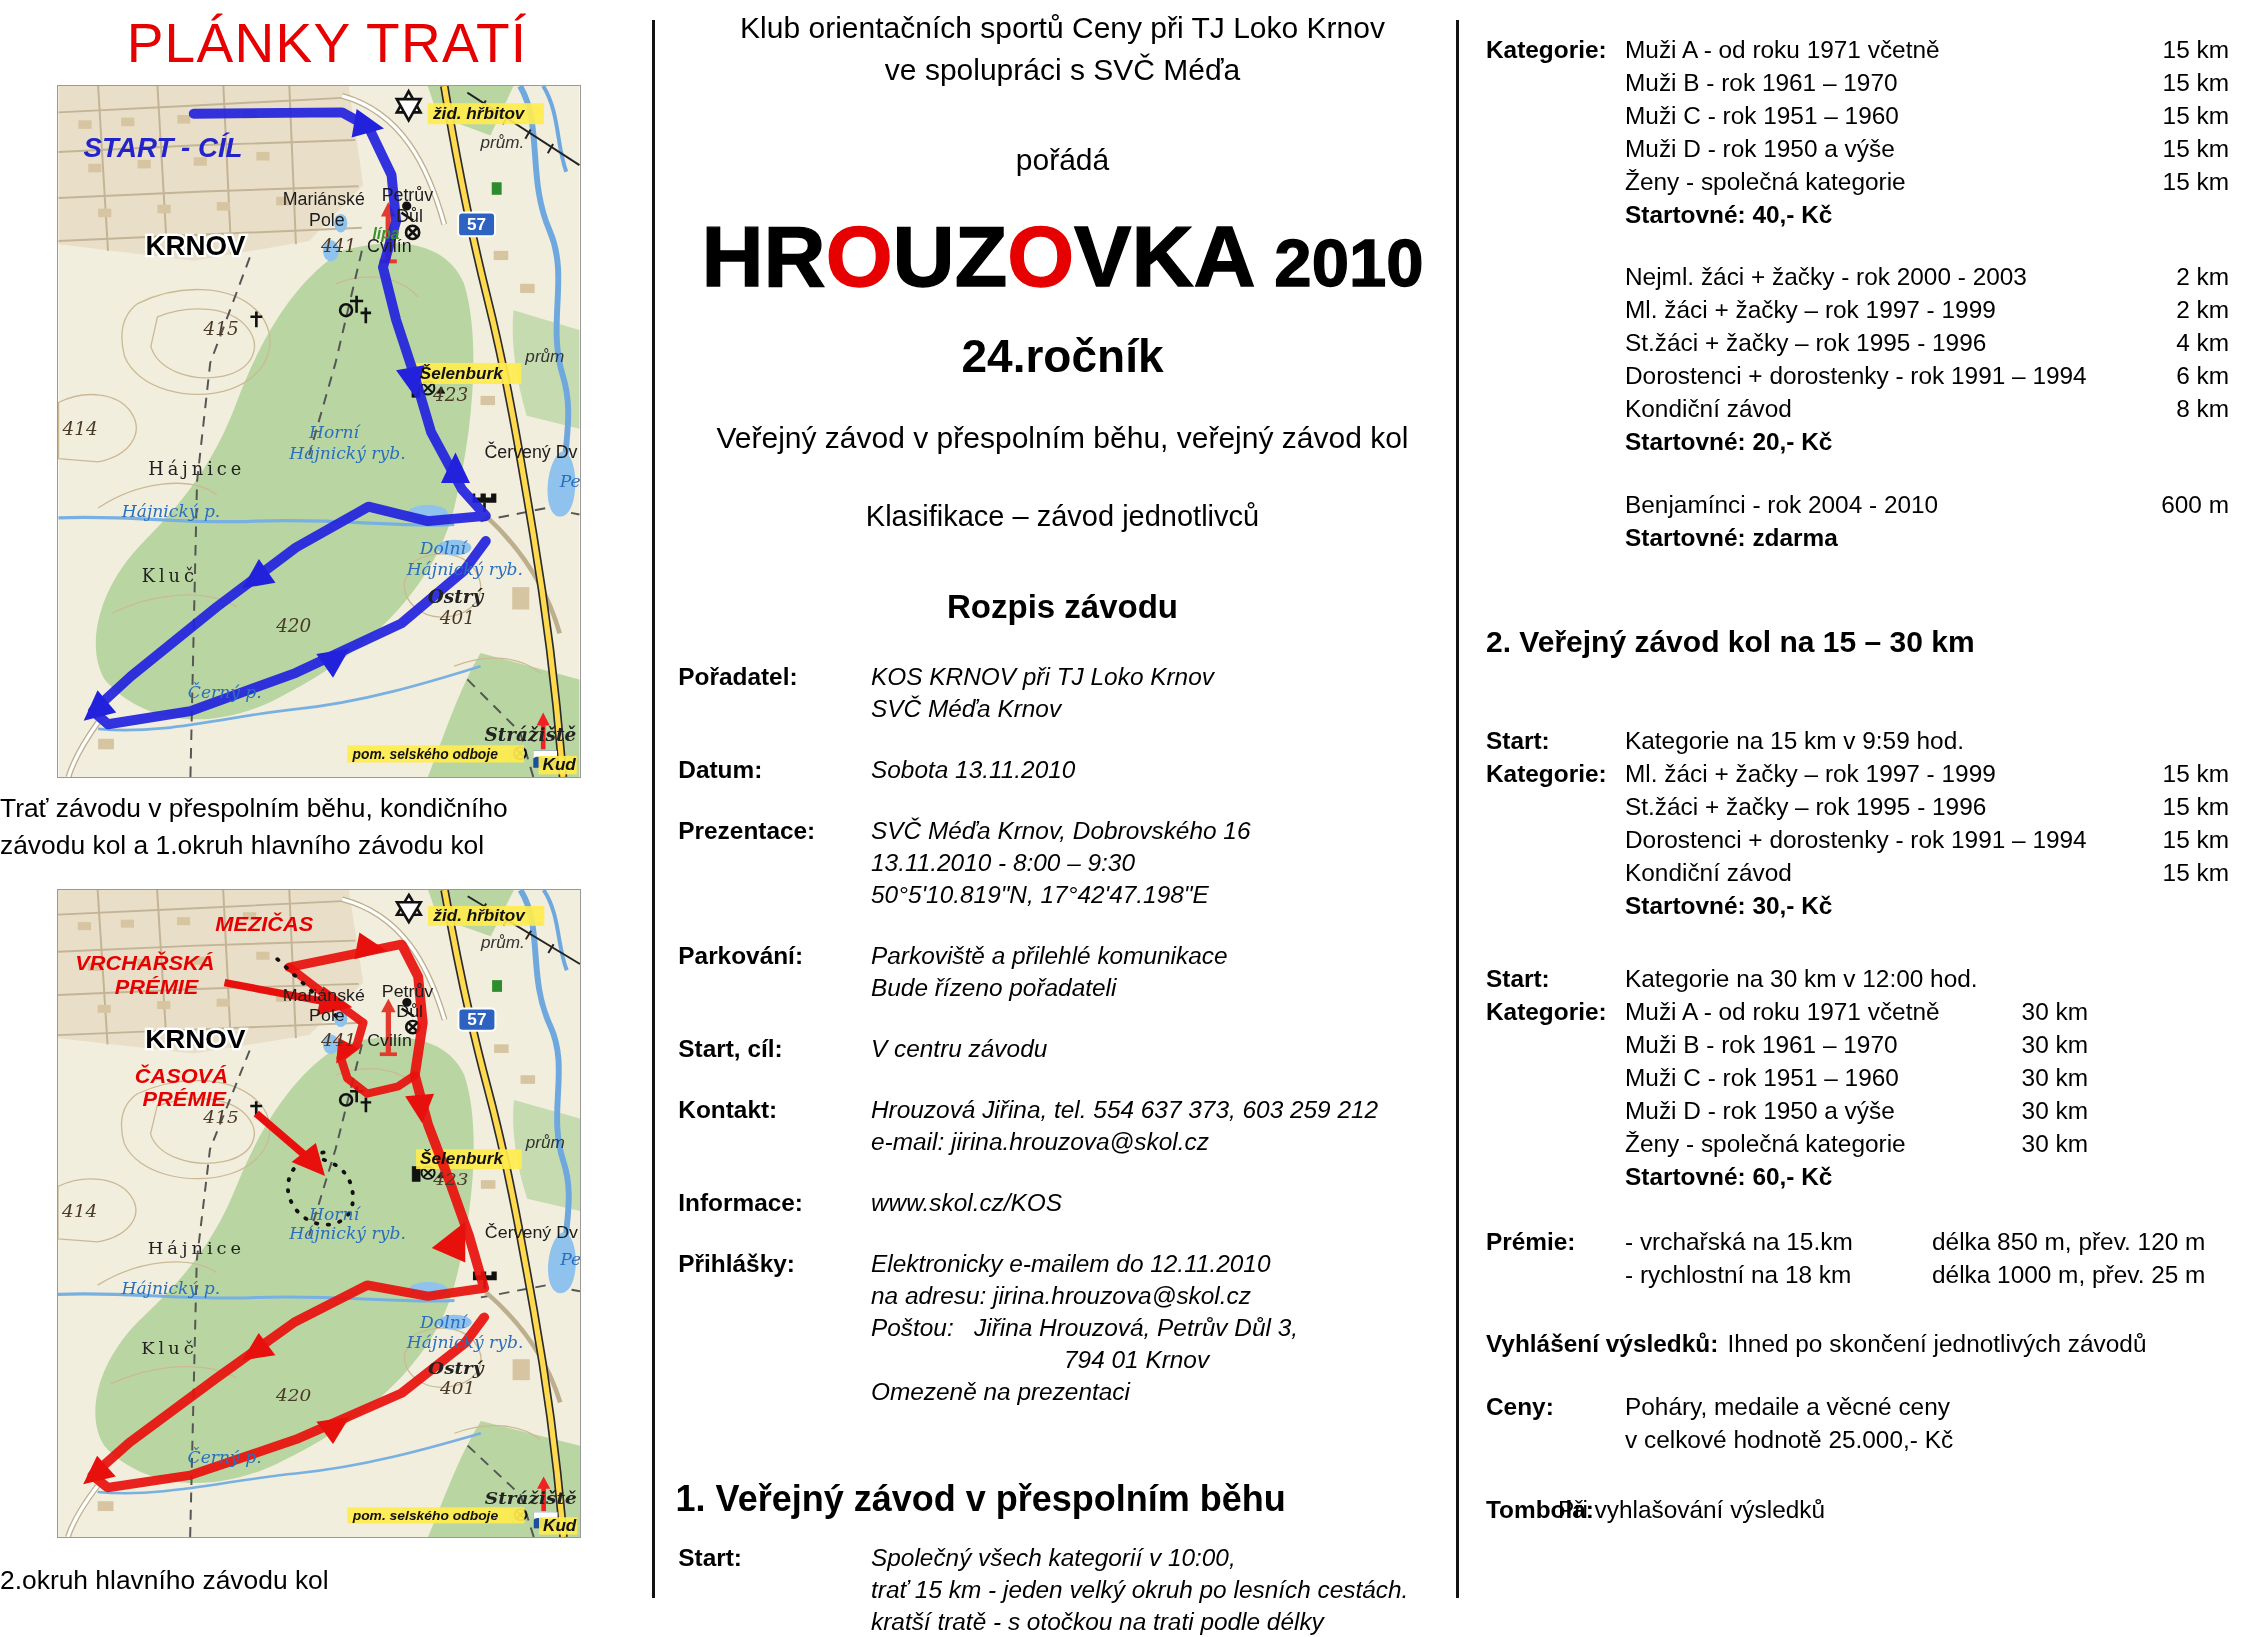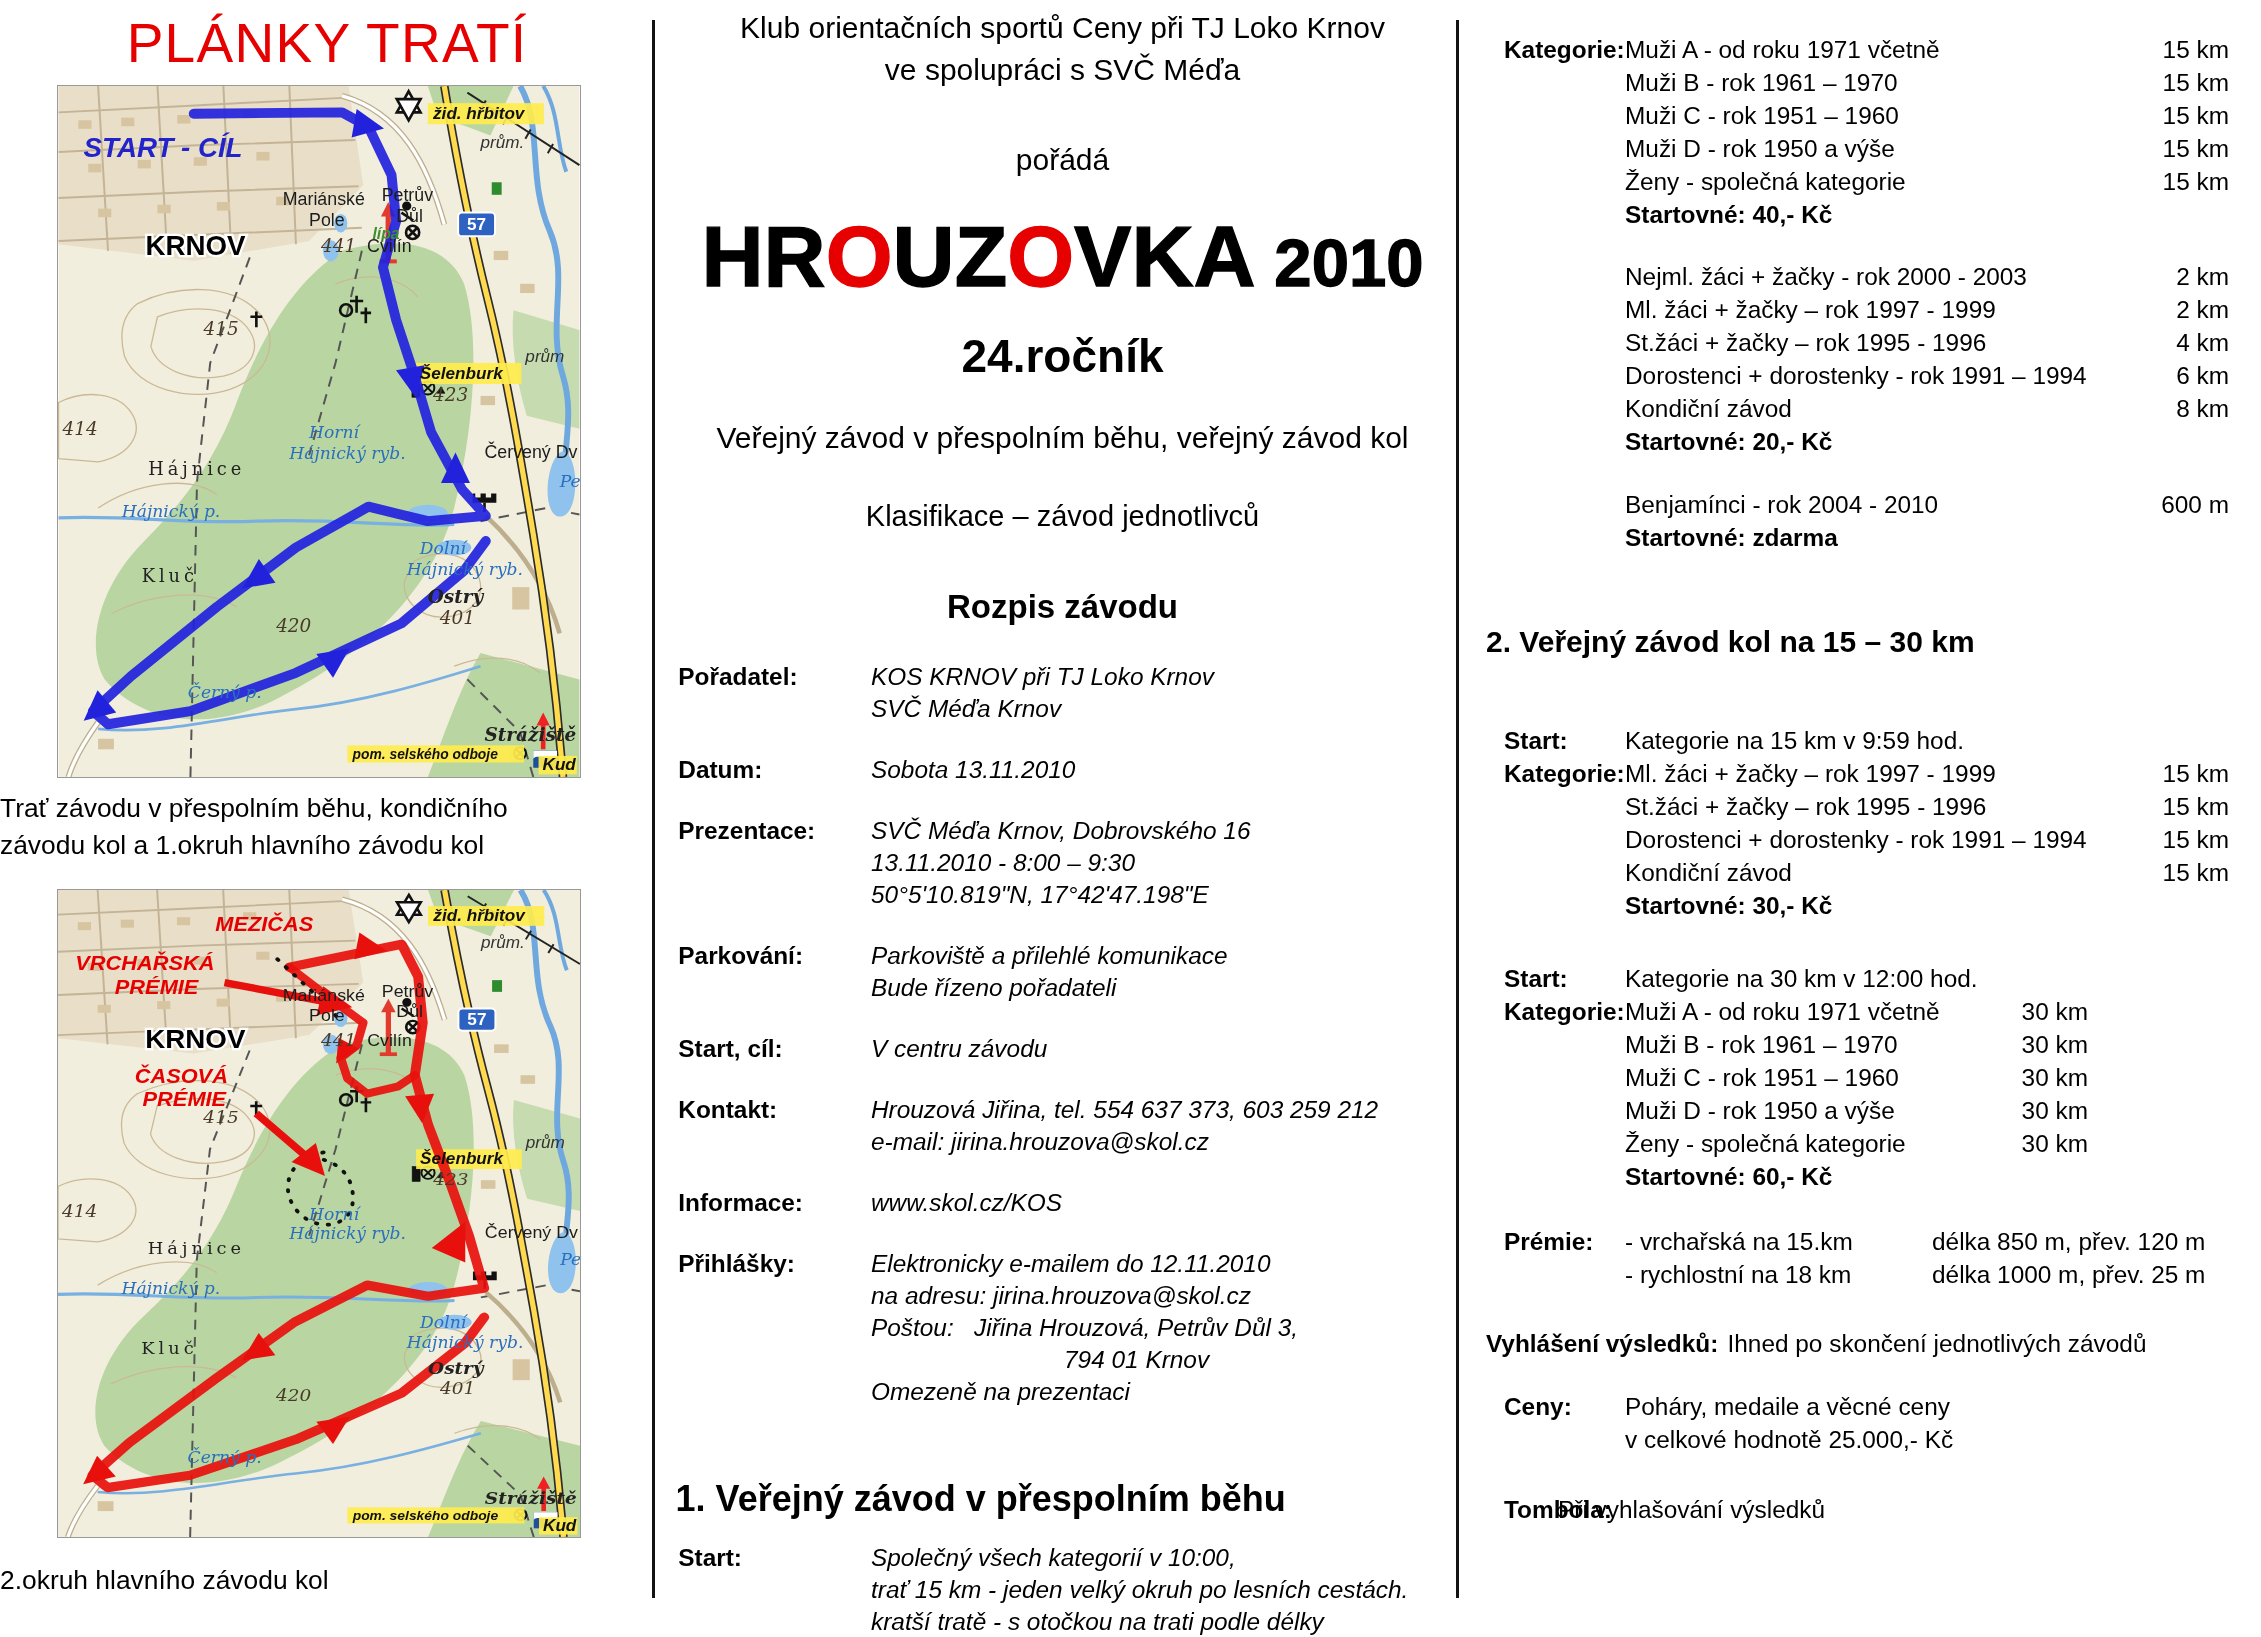--- a/index.html
+++ b/index.html
@@ -34,21 +34,21 @@
   .mrow{position:relative;margin-bottom:29px;}
   .mlabel{position:absolute;left:5.3px;top:0;font-weight:bold;}
   .mvals{margin-left:198px;}
   .mvals div{white-space:pre-wrap;font-style:italic;}
   .ind{padding-left:193px;}
   .mid-h1{font-size:36px;line-height:38px;font-weight:bold;margin-top:72px;padding-left:2.6px;}
   .mid-s1{margin-top:24px;}
   
   .right-col{position:absolute;left:1482px;top:0;width:778px;font-size:24.4px;line-height:33px;}
   .kgroup{position:relative;}
-  .klabel{position:absolute;left:4px;top:0;font-weight:bold;margin-left:18px;}
+  .klabel{position:absolute;left:4px;top:0;font-weight:bold;}
   .krows{margin-left:143px;}
   .krow{position:relative;}
   .km{position:absolute;top:0;left:505px;width:99px;text-align:right;}
   .km2{left:364px;}
   .bold{font-weight:bold;}
   #g1{padding-top:33px;}
   #g2{margin-top:29px;}
   #gbenj{margin-top:30px;}
   .right-h2{font-size:30px;line-height:38px;font-weight:bold;margin-top:69px;padding-left:4px;}
   #s2a{margin-top:63px;} #s2b{margin-top:40px;}

